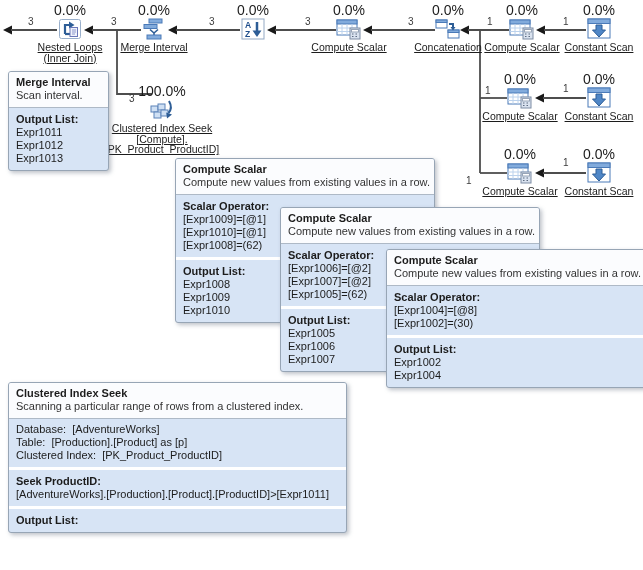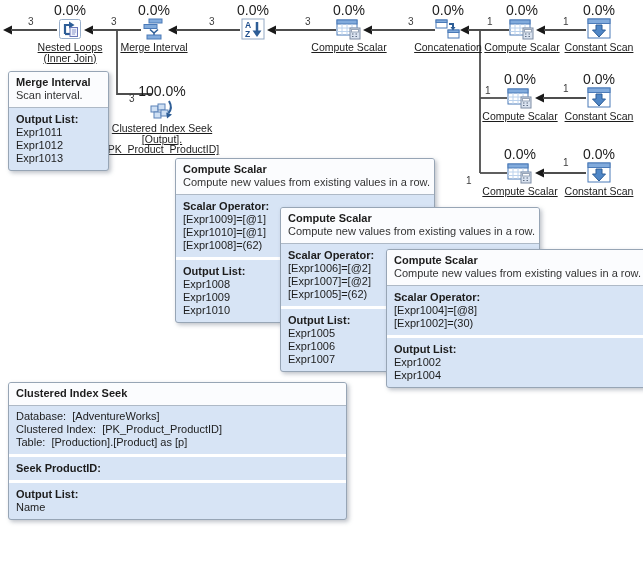--- a/index.html
+++ b/index.html
@@ -234,21 +234,21 @@
         <rect x="2" y="8" width="7" height="6"></rect>
         <rect x="9" y="6" width="7" height="6"></rect>
         <rect x="5" y="14" width="7" height="6"></rect>
         <rect x="12" y="12" width="7" height="6"></rect>
       </g>
       <path d="M20,3 q4,7 -0.5,12" fill="none" stroke="#2d5d96" stroke-width="2"></path>
       <polygon points="18,20.5 17.2,14.5 23,16.5" fill="#2d5d96"></polygon>
     </svg>
     <div class="lbl">
       <div>Clustered Index Seek</div>
-      <div>[Output].</div>
+      <div>[Compute].</div>
       <div>[PK_Product_ProductID]</div>
     </div>
   </div>
 
   <div class="tip z2" style="left:8px;top:71px;width:99px;">
     <div class="tip-head">
       <div class="tip-title">Merge Interval</div>
       <div class="tip-desc">Scan interval.</div>
     </div>
     <div class="tip-group">
@@ -310,28 +310,29 @@
     <div class="tip-group">
       <div class="tip-label">Output List:</div>
       <div class="tip-line">Expr1002</div>
       <div class="tip-line">Expr1004</div>
     </div>
   </div>
 
   <div class="tip z5" style="left:8px;top:382px;width:337px;">
     <div class="tip-head">
       <div class="tip-title">Clustered Index Seek</div>
+      <div class="tip-desc">Scanning a particular range of rows from a clustered index.</div>
     </div>
     <div class="tip-group">
       <div class="tip-line">Database:  [AdventureWorks]</div>
+      <div class="tip-line">Table:  [Production].[Product] as [p]</div>
       <div class="tip-line">Clustered Index:  [PK_Product_ProductID]</div>
-      <div class="tip-line">Table:  [Production].[Product] as [p]</div>
     </div>
     <div class="tip-group">
       <div class="tip-label">Seek ProductID:</div>
-    </div>
-    <div class="tip-group">
-      <div class="tip-label">Output List:</div>
-      <div class="tip-line">Name</div>
+      <div class="tip-line">[AdventureWorks].[Production].[Product].[ProductID]&gt;[Expr1011]</div>
+    </div>
+    <div class="tip-group">
+      <div class="tip-label">Output List:</div>
     </div>
   </div>
 
 </div>
 
 </body></html>

